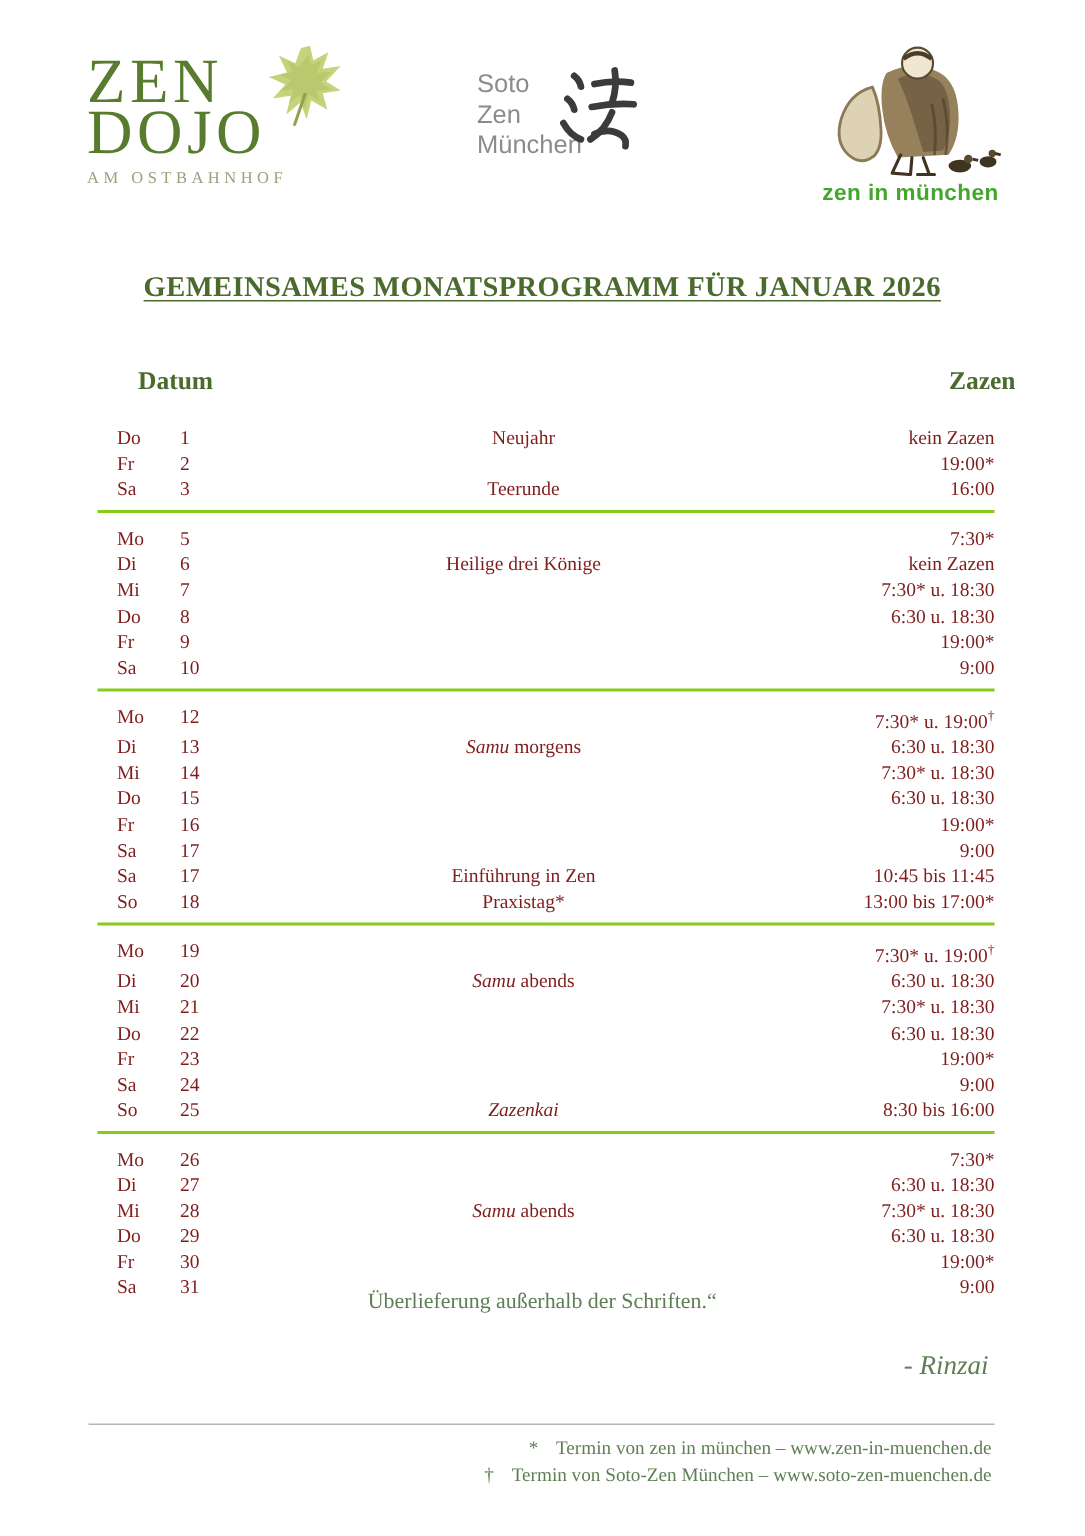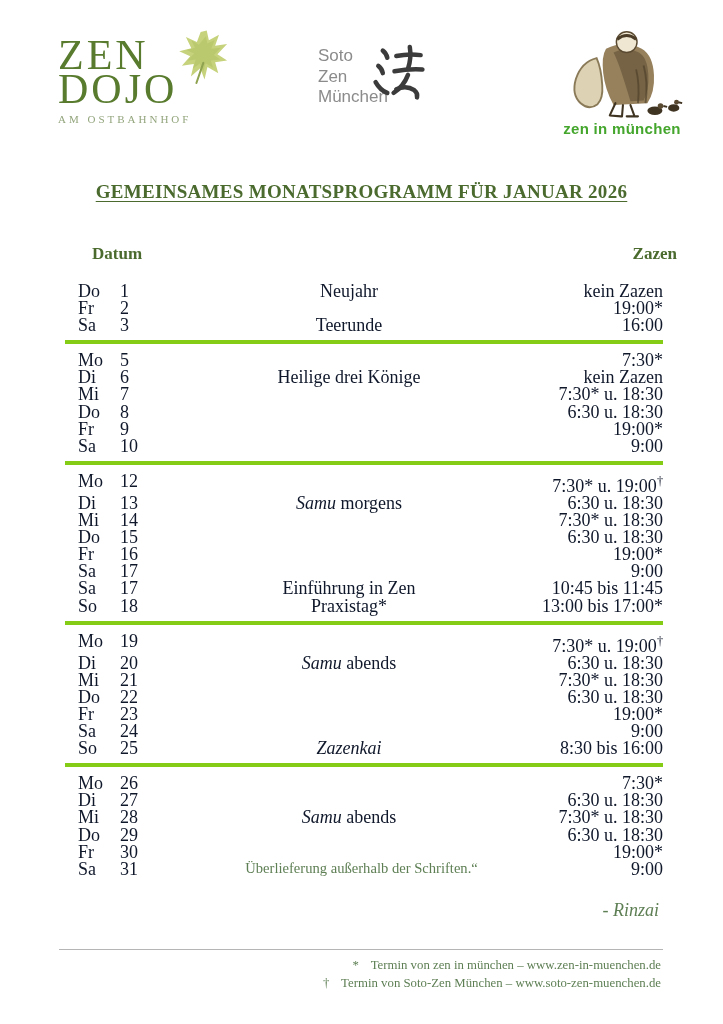--- a/index.html
+++ b/index.html
@@ -11,40 +11,40 @@
   
   .logo-left { position:absolute; left:58px; top:38px; color:#587b2e; }
   .logo-left .big { font-size:42px; line-height:0.82; letter-spacing:3px; font-weight:normal; }
   .logo-left .sub { margin-top:6px; font-size:11px; letter-spacing:3px; color:#93a57c; font-variant:small-caps; }
   .leaf { position:absolute; left:116px; top:-10px; width:58px; height:58px; transform:rotate(8deg); }
 
   .logo-center { position:absolute; left:318px; top:46px; width:110px; height:85px; }
   .soto-lines { font-family:"Liberation Sans", sans-serif; font-size:17px; color:#8b8b8b; line-height:1.22; }
   .kanji { position:absolute; left:54px; top:-4px; width:54px; height:64px; }
 
-  .logo-right { position:absolute; left:556px; top:28px; width:132px; }
+  .logo-right { position:absolute; left:541px; top:28px; width:132px; }
   .monk { display:block; width:126px; height:94px; margin:0 auto; }
   .zim-caption { font-family:"Liberation Sans", sans-serif; font-weight:bold; font-size:15px; color:#44a62c; text-align:center; margin-top:-2px; letter-spacing:0.3px; }
 
   
   .doc-title {
     position:absolute; top:181px; left:0; right:0; margin:0; text-align:center;
     font-size:19px; font-weight:bold; color:#4a6a2e; letter-spacing:0.3px;
     text-decoration:underline; text-underline-offset:3px; text-decoration-thickness:1px;
   }
 
   
   .col-headers {
     position:absolute; top:244px; left:79px; width:598px; box-sizing:border-box;
     display:flex; justify-content:space-between; padding-left:13px;
     font-weight:bold; font-size:17px; color:#4a6a2e;
   }
-  .schedule { position:absolute; top:280px; left:65px; width:598px; font-size:18px; color:#0f172a; }
+  .schedule { position:absolute; top:280px; left:65px; width:598px; font-size:13px; color:#7f1d1d; }
   .week { padding:3px 0 6px; }
-  .week + .week { border-top:4px solid #84cc16; padding-top:8px; }
+  .week + .week { border-top:2px solid #84cc16; padding-top:8px; }
   .row { display:grid; grid-template-columns:42px 40px 1fr 125px; padding-left:13px; line-height:17.1px; }
   .cell.event { text-align:center; }
   .cell.event i { }
   .cell.time { text-align:right; }
   .cell.time sup { font-size:0.68em; }
 
   
   .quote { position:absolute; top:858px; left:60px; width:603px; text-align:center;
            font-size:14.6px; color:#5e7f54; line-height:21.5px; }
   .attribution { position:absolute; top:900px; right:64px; font-size:18px;

